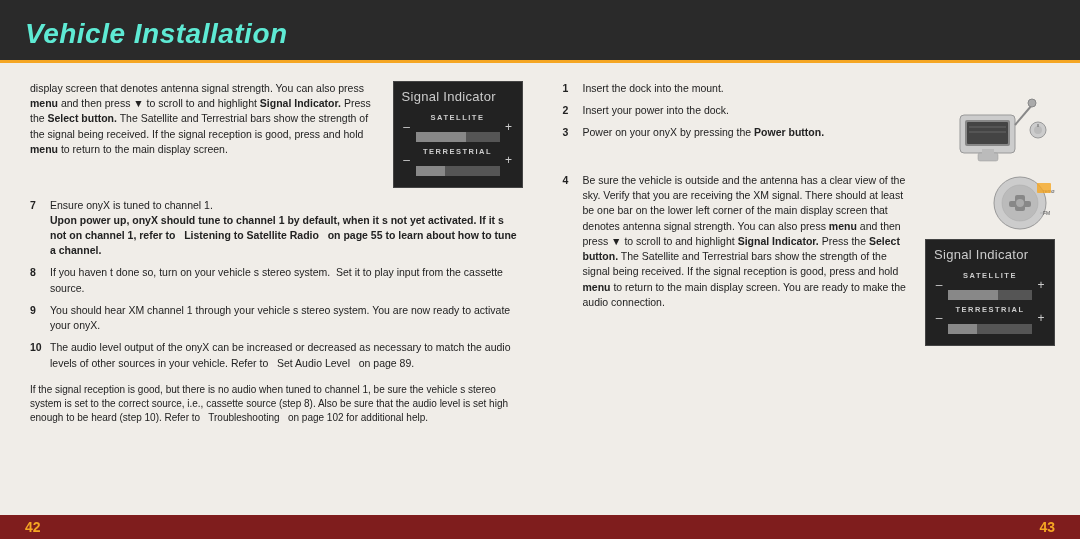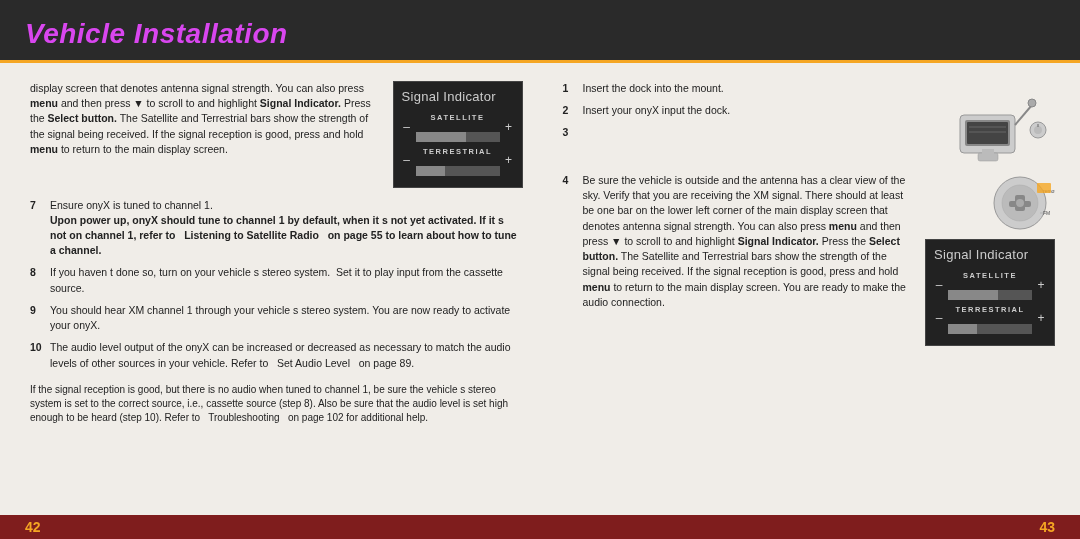--- a/index.html
+++ b/index.html
@@ -13,21 +13,21 @@
       flex-direction: column;
     }
 
     
     .header {
       background: #2a2a2a;
       padding: 18px 25px 10px 25px;
       border-bottom: 3px solid #f5a623;
     }
     .header-title {
-      color: #d946ef;
+      color: #5eead4;
       font-size: 28px;
       font-weight: 900;
       font-style: italic;
       letter-spacing: 0.5px;
     }
 
     
     .main-content {
       background: #f0ede8;
       flex: 1;
@@ -284,24 +284,25 @@
 
 
     <div class="right-top-area">
       <div class="right-steps-left">
         <div class="step">
           <span class="step-num"><b>1</b></span>
           <span>Insert the dock into the mount.</span>
         </div>
         <div class="step">
           <span class="step-num"><b>2</b></span>
-          <span>Insert your onyX input the dock.</span>
+          <span>Insert your power into the dock.</span>
         </div>
         <div class="step">
           <span class="step-num"><b>3</b></span>
+          <span>Power on your onyX by pressing the <b>Power button.</b></span>
         </div>
       </div>
 
       <div class="dock-image-placeholder">
         <svg class="dock-img-svg" viewBox="0 0 100 80">
 
           <rect x="10" y="30" width="55" height="38" rx="4" fill="#ccc" stroke="#999" stroke-width="1"></rect>
           <rect x="15" y="35" width="45" height="26" rx="2" fill="#888"></rect>
           <rect x="17" y="37" width="41" height="22" rx="1" fill="#444"></rect>
 

